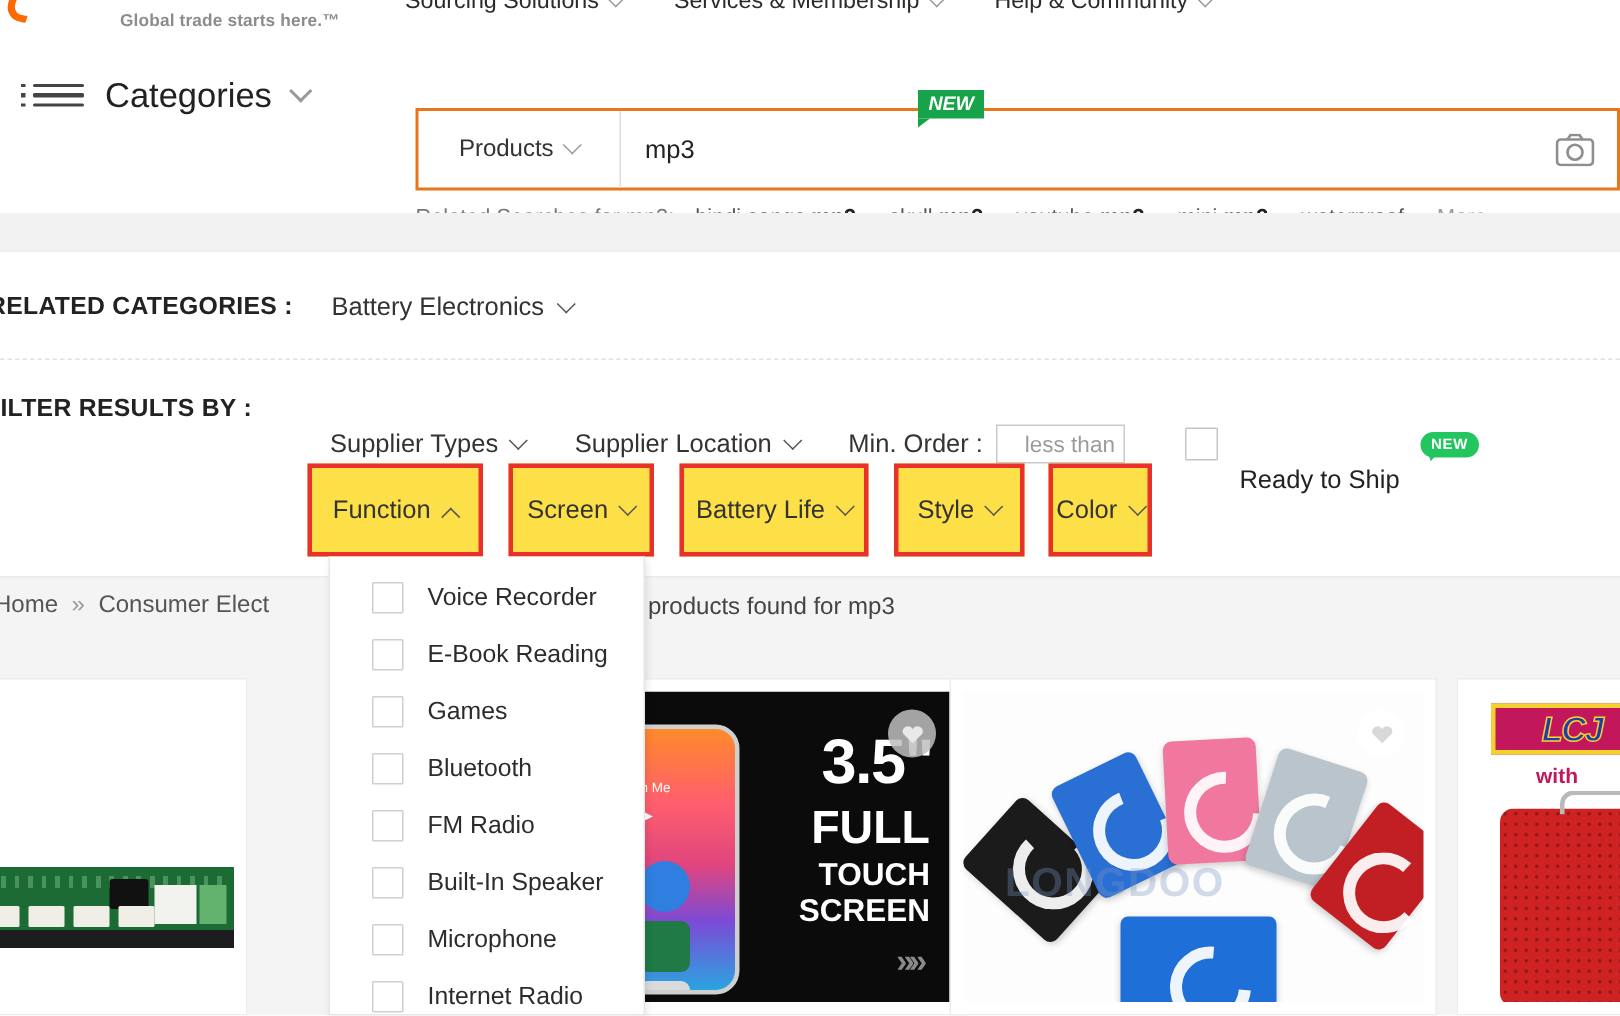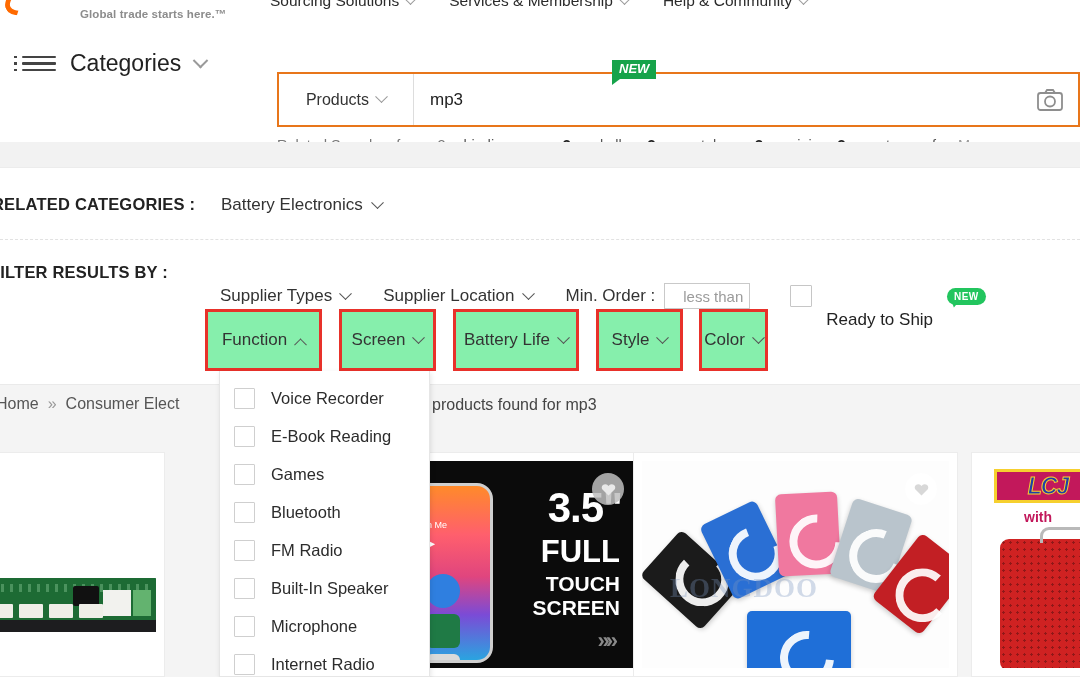--- a/index.html
+++ b/index.html
@@ -175,21 +175,21 @@
   }
   .pill::after {
     content: ""; position: absolute; left: 5px; bottom: -3px;
     width: 6px; height: 5px; background: #22c55e;
     clip-path: polygon(0 0, 100% 0, 30% 100%);
   }
 
   
   .frow2 { position: absolute; left: 0; top: 303px; width: 1080px; height: 72px; }
   .fbtn {
-    position: absolute; background: #86efac;
+    position: absolute; background: #fde047;
     display: flex; align-items: center; justify-content: center; gap: 9px;
     font-size: 17px; color: #333; cursor: pointer; white-space: nowrap;
   }
   .fbtn.boxed { border: 3px solid #e8312a; }
   .fbtn.plain { border: 3px solid transparent; }
 
   
   .resultsbar {
     position: absolute; left: 0; top: 384px; width: 1080px; height: 58px;
     background: #f4f4f4; border-top: 1px solid #eaeaea;
@@ -208,21 +208,21 @@
 
   
   .dropdown {
     position: absolute; left: 219px; top: 371px; width: 211px; height: 306px;
     background: #fff; border: 1px solid #e6e6e6; border-top: none;
     box-shadow: 1px 2px 5px rgba(0,0,0,.10);
     z-index: 40; padding-top: 8px;
   }
   .dd-item {
     display: flex; align-items: center; gap: 16px;
-    height: 38px; padding-left: 14px; cursor: pointer;
+    height: 38px; padding-left: 28px; cursor: pointer;
   }
   .dd-item .cbox { width: 21px; height: 21px; border-color: #cfcfcf; }
   .dd-label { font-size: 16.5px; color: #2c2c2c; white-space: nowrap; }
 
   
   .cards { position: absolute; left: 0; top: 442px; width: 1080px; height: 235px; background: #f4f4f4; }
   .card {
     position: absolute; top: 10px; width: 225px; height: 225px;
     background: #fff; border: 1px solid #ececec;
   }
@@ -271,21 +271,21 @@
   .ad-35 {
     position: absolute; right: 14px; top: 28px; color: #fff;
     font-size: 42px; font-weight: bold; line-height: .92; letter-spacing: -1px;
   }
   .ad-full { position: absolute; right: 16px; top: 76px; color: #fff; font-size: 31px; font-weight: bold; line-height: .95; }
   .ad-touch { position: absolute; right: 16px; top: 112px; color: #fff; font-size: 21px; font-weight: bold; line-height: 1.05; }
   .ad-screen { position: absolute; right: 16px; top: 136px; color: #fff; font-size: 21px; font-weight: bold; line-height: 1.05; }
   .ad-arrows { position: absolute; right: 22px; bottom: 14px; color: #8a8a8a; font-size: 22px; letter-spacing: -4px; font-weight: bold; }
 
   
-  .fanwrap { position: absolute; inset: 0; background: #fdfdfd; font-family: Liberation Serif, serif; }
+  .fanwrap { position: absolute; inset: 0; background: #fdfdfd; }
   .clip {
     position: absolute; width: 62px; height: 82px; border-radius: 6px;
     box-shadow: 0 2px 5px rgba(0,0,0,.2);
   }
   .clip::after {
     content: ""; position: absolute; left: 50%; top: 50%;
     width: 38px; height: 38px; margin: -19px 0 0 -19px;
     border: 8px solid rgba(255,255,255,.92); border-radius: 50%;
     border-right-color: transparent;
     transform: rotate(-40deg);

